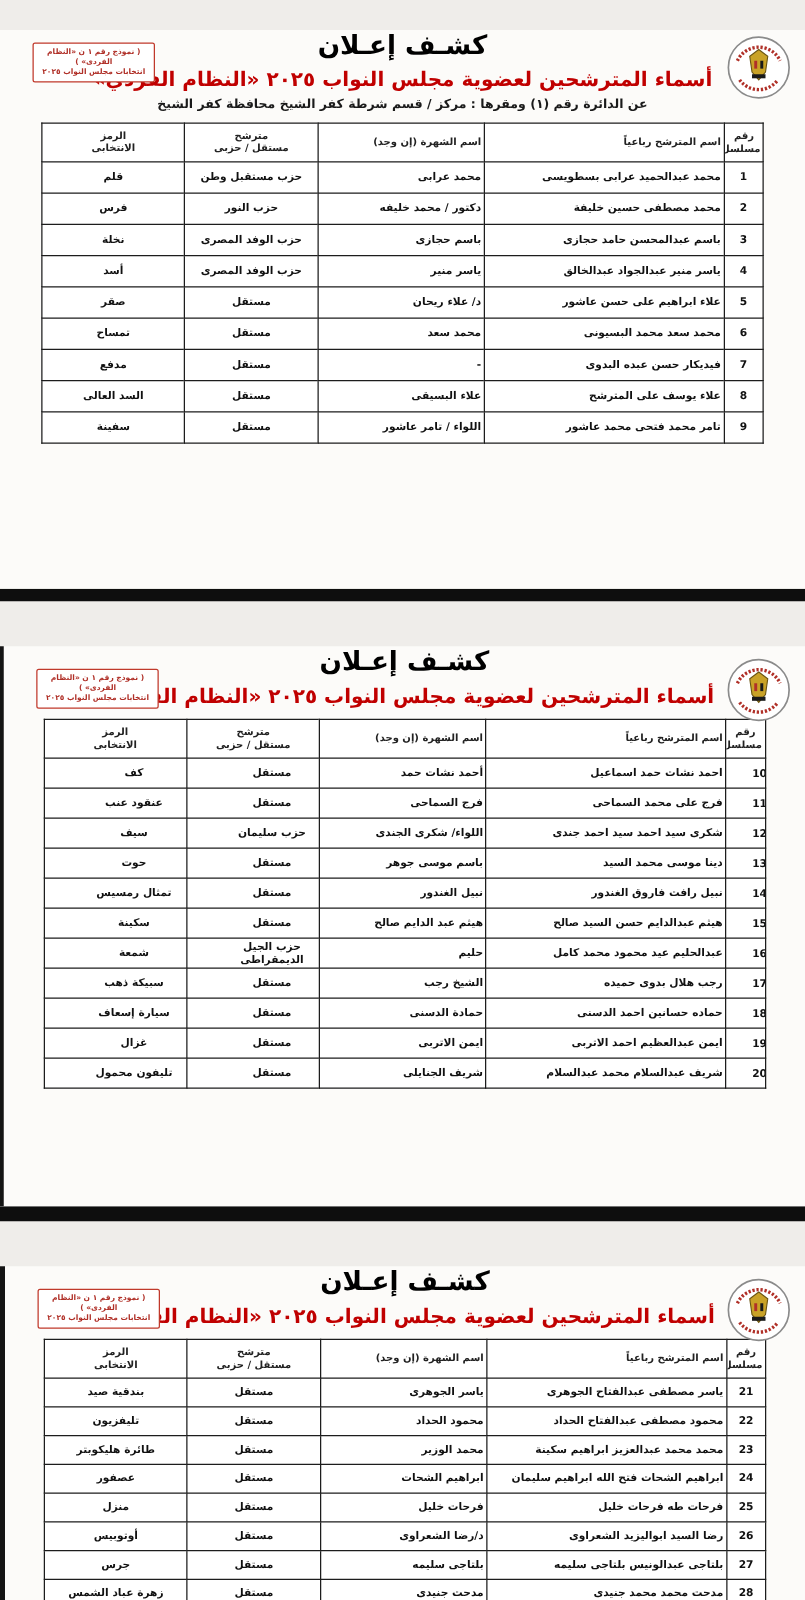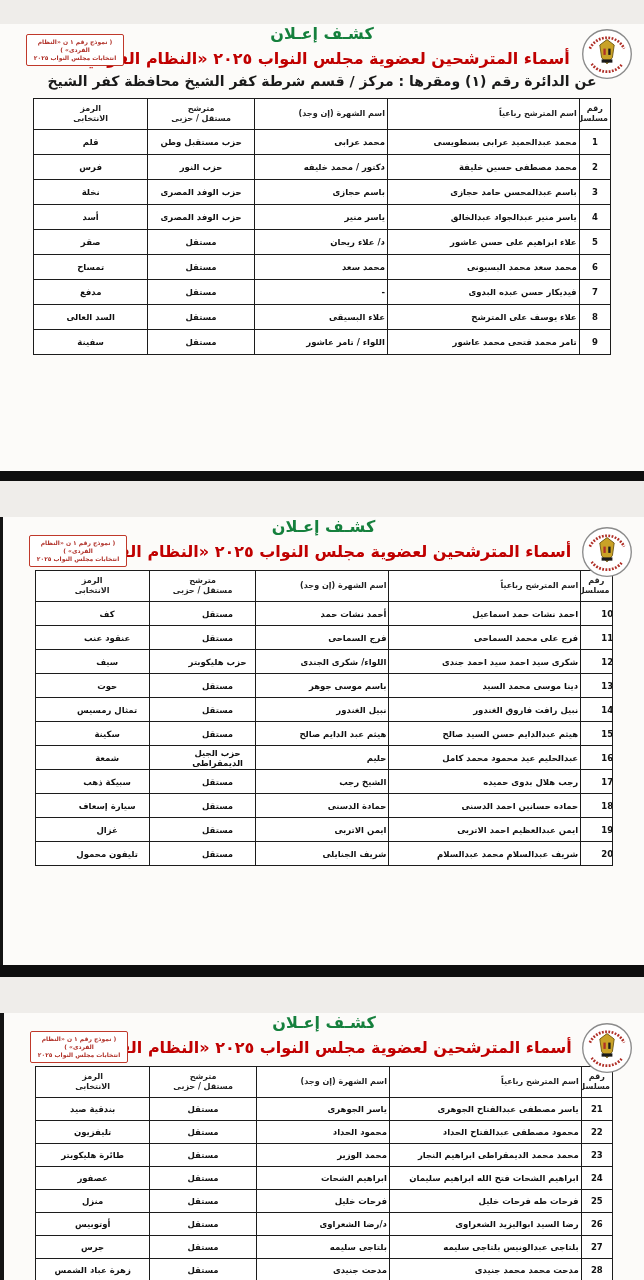--- a/index.html
+++ b/index.html
@@ -31,31 +31,31 @@
   }
   .page-2 .form-box,.page-3 .form-box{top:18px;}
 
   .logo{
     position:absolute;right:10px;top:3px;width:54px;height:54px;
   }
   .page-2 .logo,.page-3 .logo{top:8px;}
 
   .title{
     margin:24px 0 0 0;text-align:center;
-    font-size:16px;font-weight:700;color:#15803d;
+    font-size:21px;font-weight:700;color:#000000;
     letter-spacing:1px;
   }
   .page-2 .title,.page-3 .title{margin-top:36px;}
   .subtitle{
     margin:6px 0 0 0;text-align:center;
     font-size:16px;font-weight:700;color:#c00000;
   }
   .district{
     margin:5px 0 0 0;text-align:center;
-    font-size:14px;font-weight:700;color:#1a1a1a;
+    font-size:10px;font-weight:700;color:#1a1a1a;
   }
 
   table{
     direction:rtl;
     border-collapse:collapse;table-layout:fixed;
     width:578px;margin:9px auto 0 auto;
     background:#fff;
   }
   th,td{
     border:1px solid #1c1c1c;
@@ -221,21 +221,21 @@
           <td class="col-serial">11</td>
           <td class="col-name">فرج على محمد السماحى</td>
           <td class="col-nickname">فرج السماحى</td>
           <td class="col-party">مستقل</td>
           <td class="col-symbol">عنقود عنب</td>
         </tr>
         <tr>
           <td class="col-serial">12</td>
           <td class="col-name">شكرى سيد احمد سيد احمد جندى</td>
           <td class="col-nickname">اللواء/ شكرى الجندى</td>
-          <td class="col-party">حزب هليكوبتر</td>
+          <td class="col-party">حزب سليمان</td>
           <td class="col-symbol">سيف</td>
         </tr>
         <tr>
           <td class="col-serial">13</td>
           <td class="col-name">دينا موسى محمد السيد</td>
           <td class="col-nickname">باسم موسى جوهر</td>
           <td class="col-party">مستقل</td>
           <td class="col-symbol">حوت</td>
         </tr>
         <tr>
@@ -334,21 +334,21 @@
         </tr>
         <tr>
           <td class="col-serial">22</td>
           <td class="col-name">محمود مصطفى عبدالفتاح الحداد</td>
           <td class="col-nickname">محمود الحداد</td>
           <td class="col-party">مستقل</td>
           <td class="col-symbol">تليفزيون</td>
         </tr>
         <tr>
           <td class="col-serial">23</td>
-          <td class="col-name">محمد محمد الديمقراطى ابراهيم النجار</td>
+          <td class="col-name">محمد محمد عبدالعزيز ابراهيم سكينة</td>
           <td class="col-nickname">محمد الوزير</td>
           <td class="col-party">مستقل</td>
           <td class="col-symbol">طائرة هليكوبتر</td>
         </tr>
         <tr>
           <td class="col-serial">24</td>
           <td class="col-name">ابراهيم الشحات فتح الله ابراهيم سليمان</td>
           <td class="col-nickname">ابراهيم الشحات</td>
           <td class="col-party">مستقل</td>
           <td class="col-symbol">عصفور</td>

